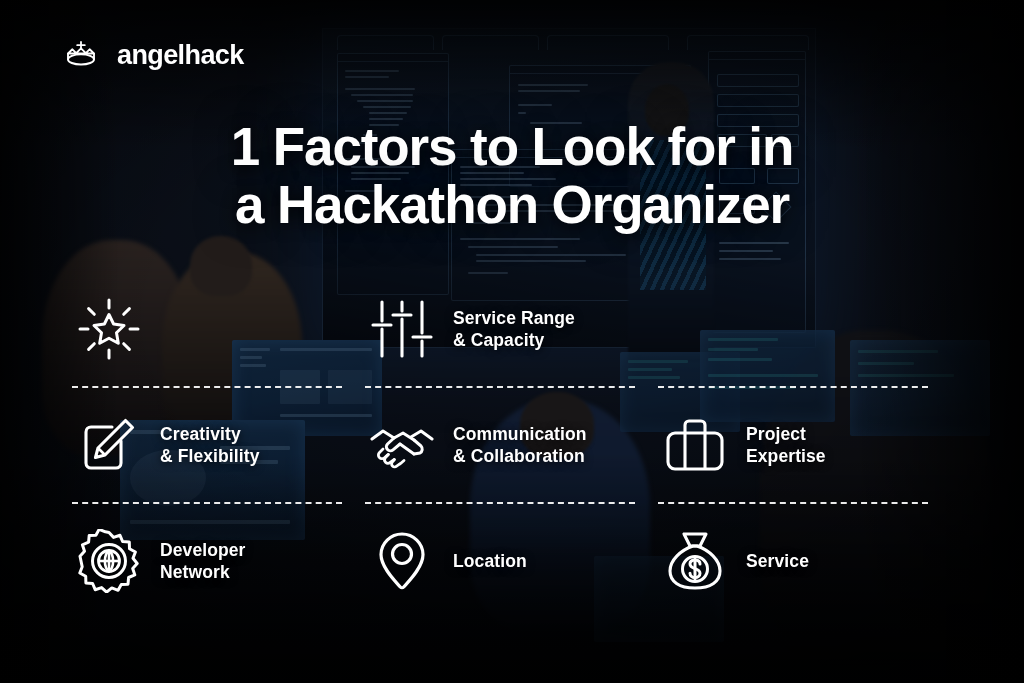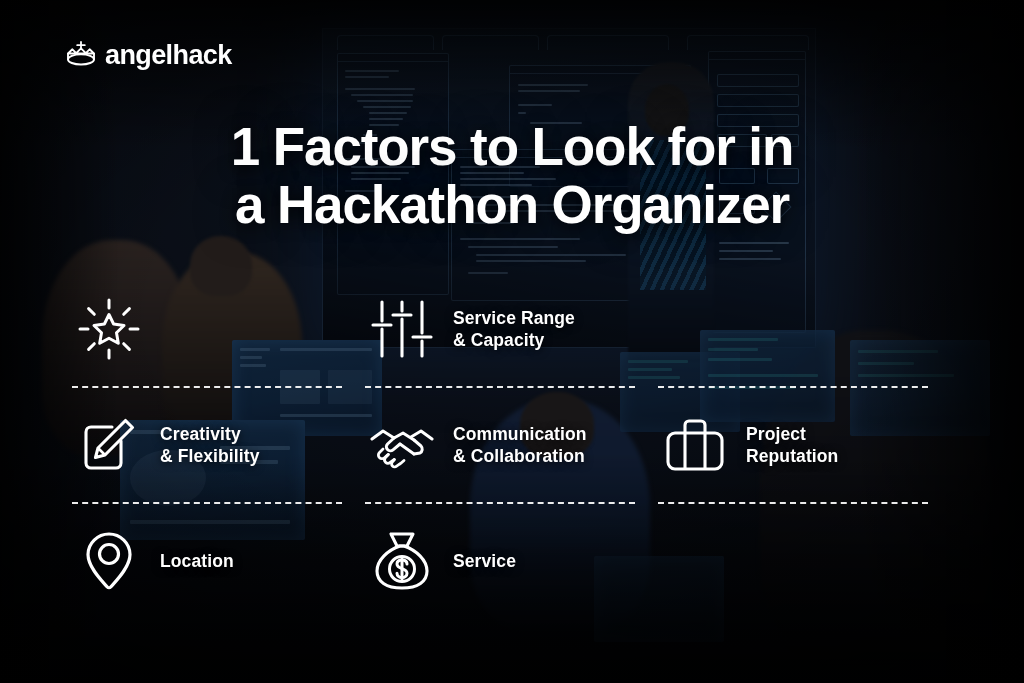--- a/index.html
+++ b/index.html
@@ -112,21 +112,21 @@
   .right-fade{
     position:absolute;right:0;top:0;bottom:0;width:170px;
     background:linear-gradient(270deg,rgba(0,0,0,.92) 0%, rgba(0,0,0,0) 100%);
   }
 
   
   .fg{position:absolute;inset:0;}
 
   .logo{
     position:absolute;left:64px;top:40px;
-    display:flex;align-items:center;gap:7px;
+    display:flex;align-items:center;gap:19px;
   }
   .logo-text{
     color:#fff;font-size:27px;font-weight:700;letter-spacing:-.6px;
     line-height:1;
   }
 
   .title{
     position:absolute;left:0;right:0;top:118px;
     text-align:center;color:#fff;
     font-size:53px;font-weight:700;line-height:1.09;
@@ -409,38 +409,54 @@
           <div class="cell-ico">
             <svg width="64" height="64" viewBox="0 0 64 64" fill="none">
               <rect x="5" y="20" width="54" height="36" rx="7" stroke="#fff" stroke-width="3.1"></rect>
               <path d="M22 20 V12 A4 4 0 0 1 26 8 H38 A4 4 0 0 1 42 12 V20" stroke="#fff" stroke-width="3.1" stroke-linejoin="round" fill="none"></path>
               <path d="M22 20 V56" stroke="#fff" stroke-width="3.1"></path>
               <path d="M42 20 V56" stroke="#fff" stroke-width="3.1"></path>
             </svg>
           </div>
           <div class="cell-label">
             <span>Project</span><br>
-            <span>Reputation</span>
+            <span>Expertise</span>
           </div>
         </div>
       </div>
 
       <div class="divider-row">
         <div class="divider-cell">
             <div class="divider"></div>
           </div>
         <div class="divider-cell">
             <div class="divider"></div>
           </div>
         <div class="divider-cell">
             <div class="divider"></div>
           </div>
       </div>
 
       <div class="grid-row">
+        <div class="cell">
+          <div class="cell-ico">
+            <svg width="64" height="64" viewBox="0 0 64 64" fill="none">
+              <path d="M32 3.5 l4.6 4.9 6.4-2.1 2.6 6.2 6.7 .6 .2 6.7 5.9 3.2-2.4 6.3 4.2 5.2-4.5 5 2.1 6.4-6.2 2.6-.6 6.7-6.7 .2-3.2 5.9-6.3-2.4-5.2 4.2-5-4.5-6.4 2.1-2.6-6.2-6.7-.6-.2-6.7-5.9-3.2 2.4-6.3L3 27.2l4.5-5-2.1-6.4 6.2-2.6 .6-6.7 6.7-.2 3.2-5.9 6.3 2.4z" stroke="#fff" stroke-width="3" stroke-linejoin="round" fill="none"></path>
+              <circle cx="32" cy="32" r="16.5" stroke="#fff" stroke-width="3"></circle>
+              <circle cx="32" cy="32" r="10.5" stroke="#fff" stroke-width="2.8"></circle>
+              <path d="M32 21.5 V42.5" stroke="#fff" stroke-width="2.6"></path>
+              <path d="M21.5 32 H42.5" stroke="#fff" stroke-width="2.6"></path>
+              <path d="M32 21.5 C26.5 26 26.5 38 32 42.5 C37.5 38 37.5 26 32 21.5 Z" stroke="#fff" stroke-width="2.6" fill="none"></path>
+            </svg>
+          </div>
+          <div class="cell-label">
+            <span>Developer</span><br>
+            <span>Network</span>
+          </div>
+        </div>
 
         <div class="cell">
           <div class="cell-ico">
             <svg width="64" height="64" viewBox="0 0 64 64" fill="none">
               <path d="M32 5 C20.5 5 11 14.2 11 25.6 C11 38.5 25.5 52.5 30.3 58 a2.3 2.3 0 0 0 3.4 0 C38.5 52.5 53 38.5 53 25.6 C53 14.2 43.5 5 32 5 Z" stroke="#fff" stroke-width="3.2" stroke-linejoin="round" fill="none"></path>
               <circle cx="32" cy="25" r="9.5" stroke="#fff" stroke-width="3.2"></circle>
             </svg>
           </div>
           <div class="cell-label">
             <span>Location</span>

